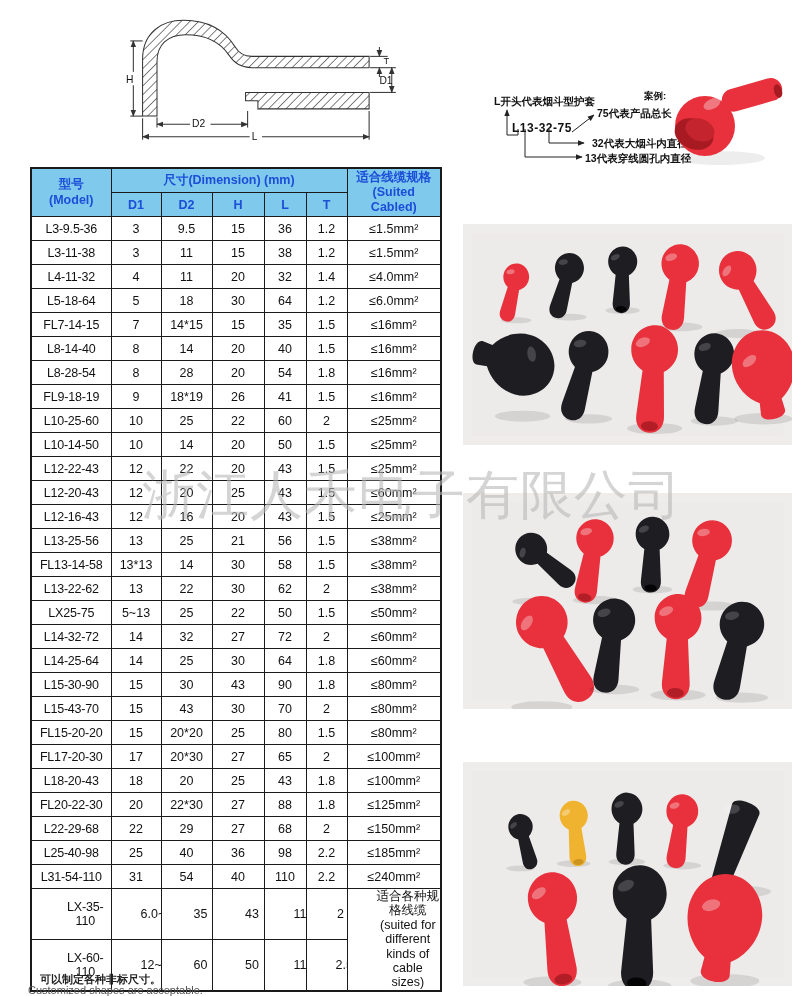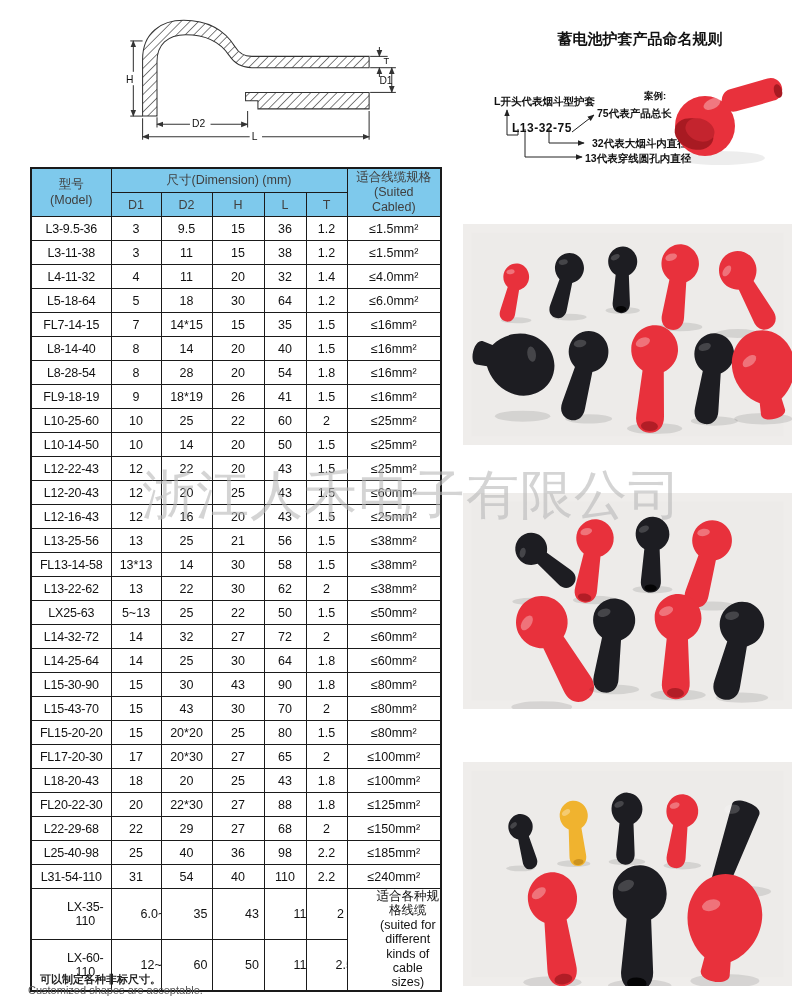--- a/index.html
+++ b/index.html
@@ -21,21 +21,21 @@
   .nm-case{left:644px; top:90px; font-size:9.5px; font-weight:bold;}
   .nm-arrows{position:absolute; left:480px; top:85px; width:210px; height:95px;}
   .example-cap{position:absolute; left:660px; top:78px; width:135px; height:92px;}
 
   
   table.spec{position:absolute; left:30px; top:167px; border-collapse:collapse;
     table-layout:fixed; width:410px; background:#fff;}
   table.spec td, table.spec th{border:1px solid #1a1a1a; text-align:center; vertical-align:middle;
     padding:0 1px; font-size:12.5px; color:#111; height:23px; overflow:hidden;}
   table.spec{border:2px solid #1a1a1a;}
-  table.spec th{background:var(--hdr,#7ec9ec); color:#404040; font-weight:normal;margin-left:9px;}
+  table.spec th{background:var(--hdr,#7ec9ec); color:#1d4ed8; font-weight:bold;margin-left:9px;}
   .th-model{font-size:13px; line-height:1.25;}
   .th-dim{font-size:13px;}
   .th-suited{font-size:12.5px; line-height:1.2;}
   td.model{font-size:12.3px; letter-spacing:-.2px;}
   tr.tall td{height:36px;padding-left:29px;}
   td.suited-merged{font-size:11.5px; line-height:1.15; padding:0 2px;}
   .c-model{width:80px;} .c-d1{width:50px;} .c-d2{width:51px;} .c-h{width:52px;}
   .c-l{width:42px;} .c-t{width:41px;} .c-s{width:94px;}
 
   
@@ -94,21 +94,20 @@
     <line x1="241" y1="56" x2="266" y2="56" stroke="#333" stroke-width="1"></line>
     <line x1="250" y1="36" x2="250" y2="45" stroke="#333" stroke-width="1" marker-end="url(#arr)"></line>
     <line x1="250" y1="65" x2="250" y2="56" stroke="#333" stroke-width="1" marker-end="url(#arr)"></line>
     <text x="254" y="52" font-size="9" fill="#111">T</text>
 
     <line x1="241" y1="80" x2="266" y2="80" stroke="#333" stroke-width="1"></line>
     <line x1="262" y1="56" x2="262" y2="80" stroke="#333" stroke-width="1" marker-start="url(#arr)" marker-end="url(#arr)"></line>
     <text x="250" y="72" font-size="10" fill="#111">D1</text>
   </svg>
 
-  <div class="naming-title">蓄电池护套产品命名规则</div>
   <div class="nm-text nm-prefix">L开头代表烟斗型护套</div>
   <div class="nm-text nm-code">L13-32-75</div>
   <div class="nm-text nm-len">75代表产品总长</div>
   <div class="nm-text nm-d2">32代表大烟斗内直径</div>
   <div class="nm-text nm-d1">13代表穿线圆孔内直径</div>
   <div class="nm-text nm-case">案例:</div>
 
   <svg class="nm-arrows" viewBox="0 0 210 95">
     <defs>
       <marker id="arr2" viewBox="0 0 10 10" refX="9" refY="5" markerWidth="7" markerHeight="7" orient="auto">
@@ -301,21 +300,21 @@
         <tr>
           <td class="model">L13-22-62</td>
           <td>13</td>
           <td>22</td>
           <td>30</td>
           <td>62</td>
           <td>2</td>
           <td>≤38mm²</td>
         </tr>
         <tr>
-          <td class="model">LX25-63</td>
+          <td class="model">LX25-75</td>
           <td>5~13</td>
           <td>25</td>
           <td>22</td>
           <td>50</td>
           <td>1.5</td>
           <td>≤50mm²</td>
         </tr>
         <tr>
           <td class="model">L14-32-72</td>
           <td>14</td>

